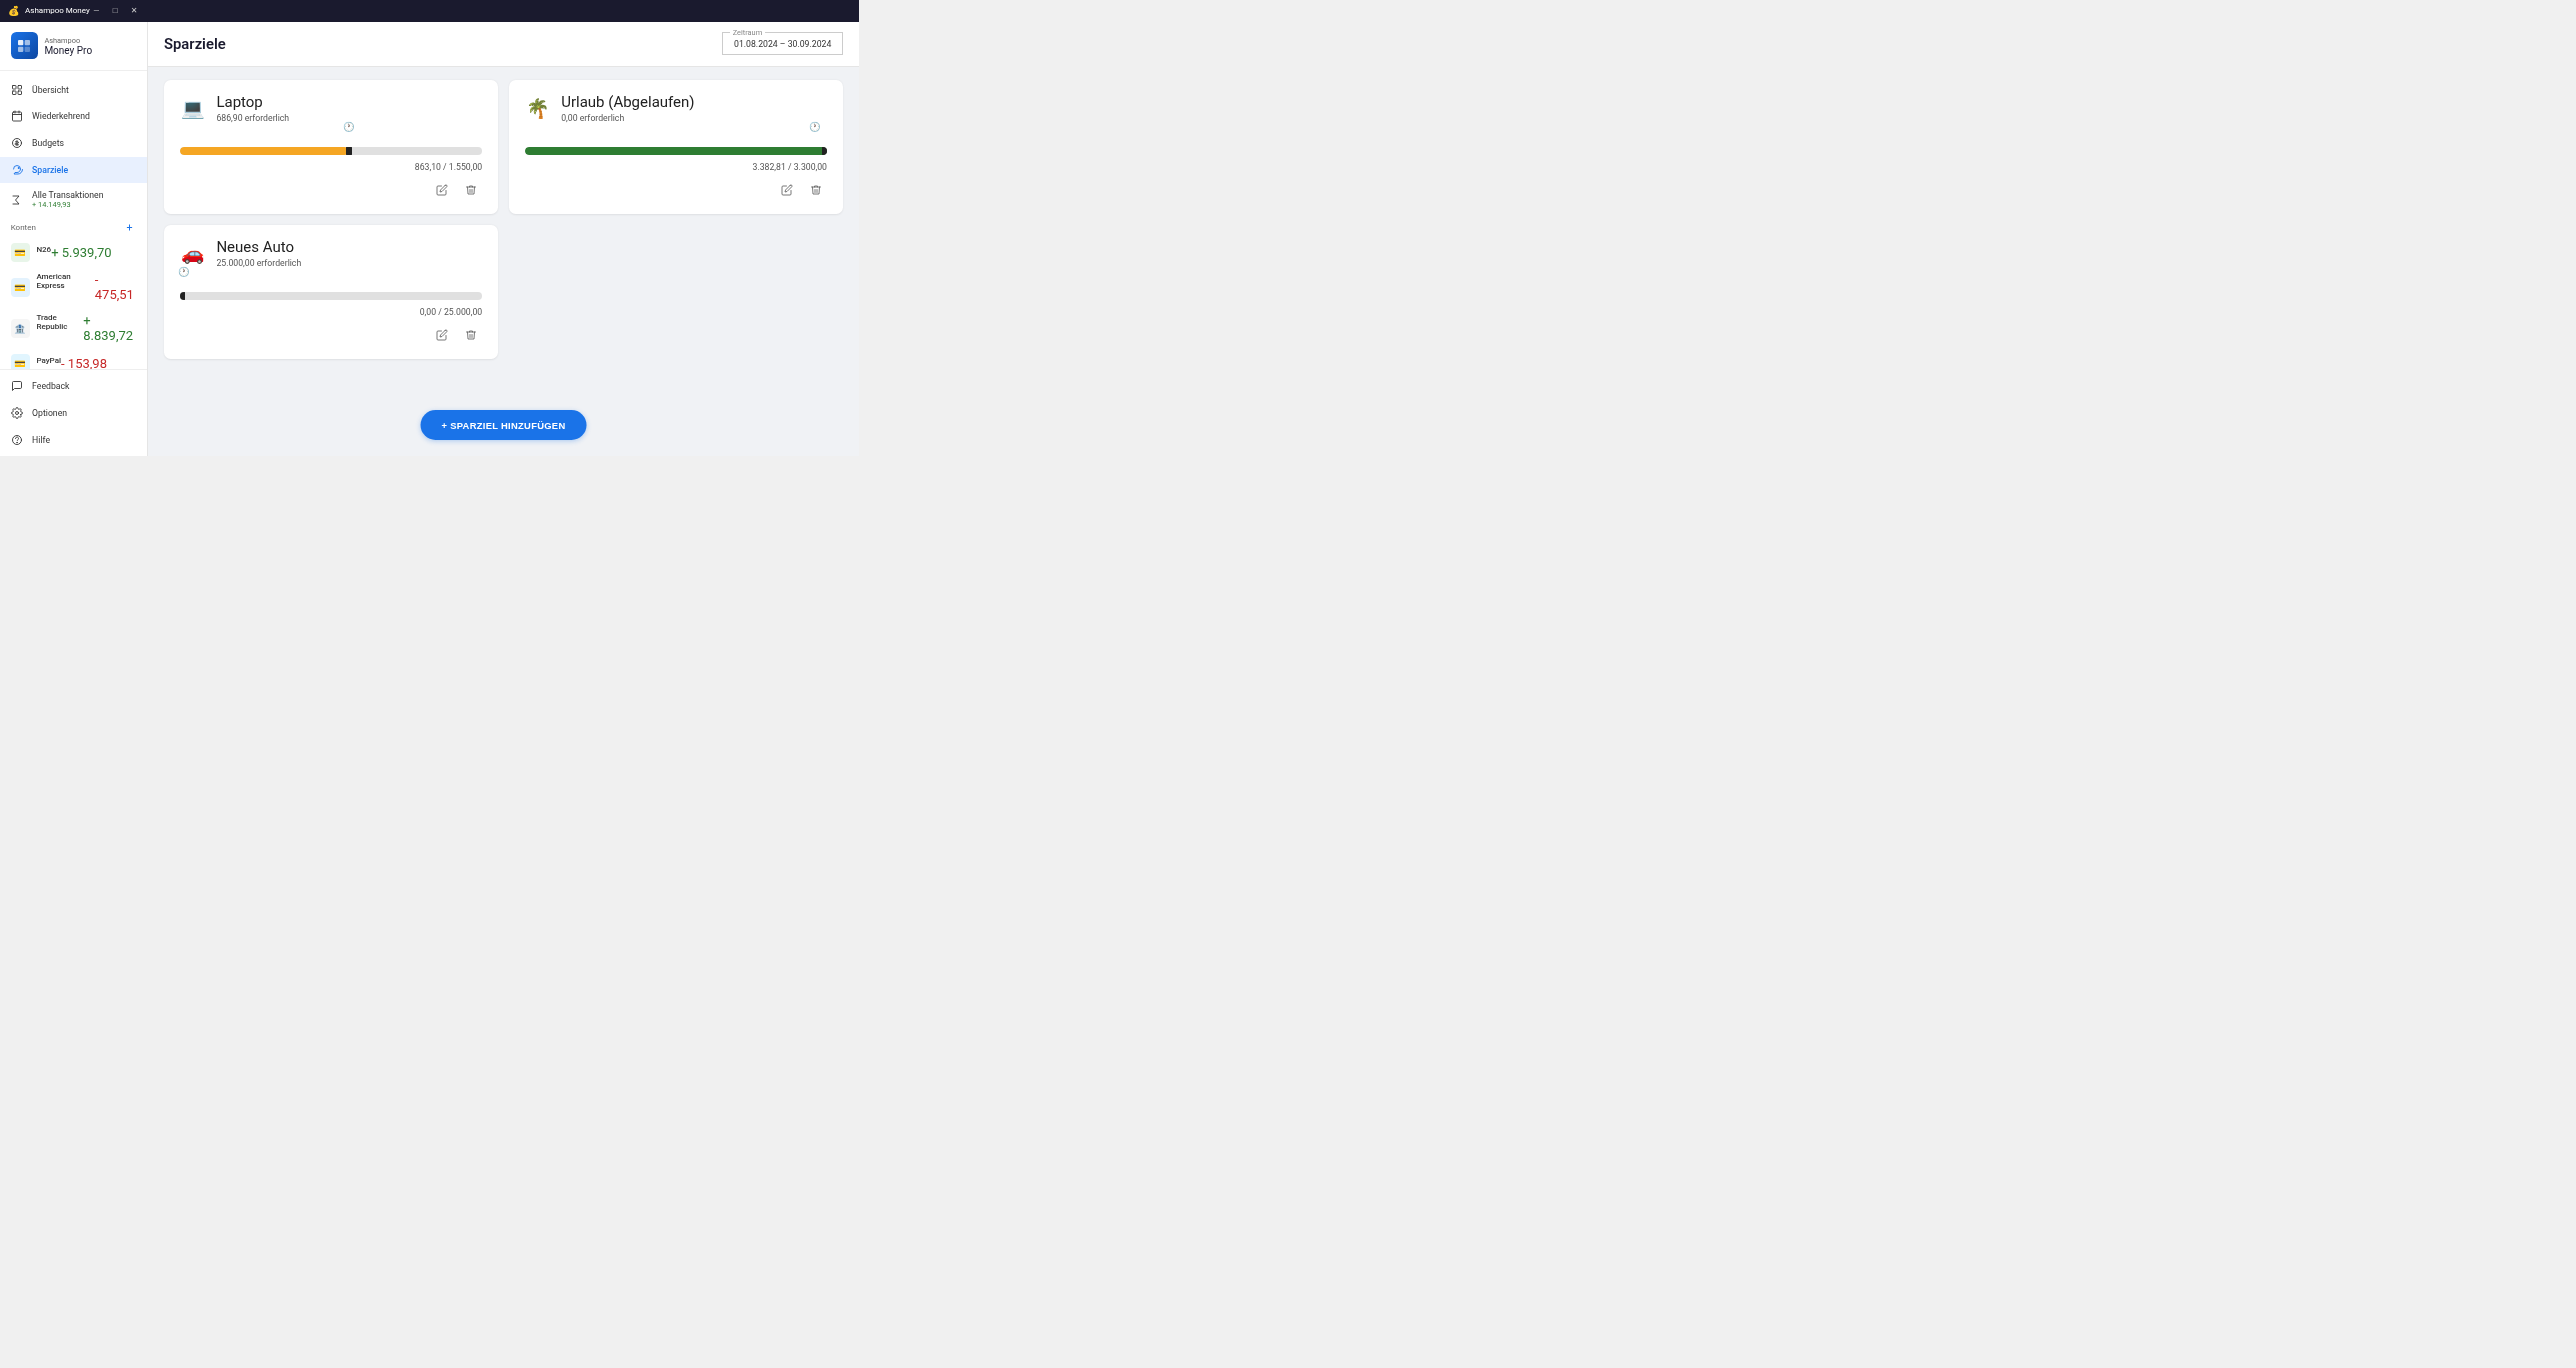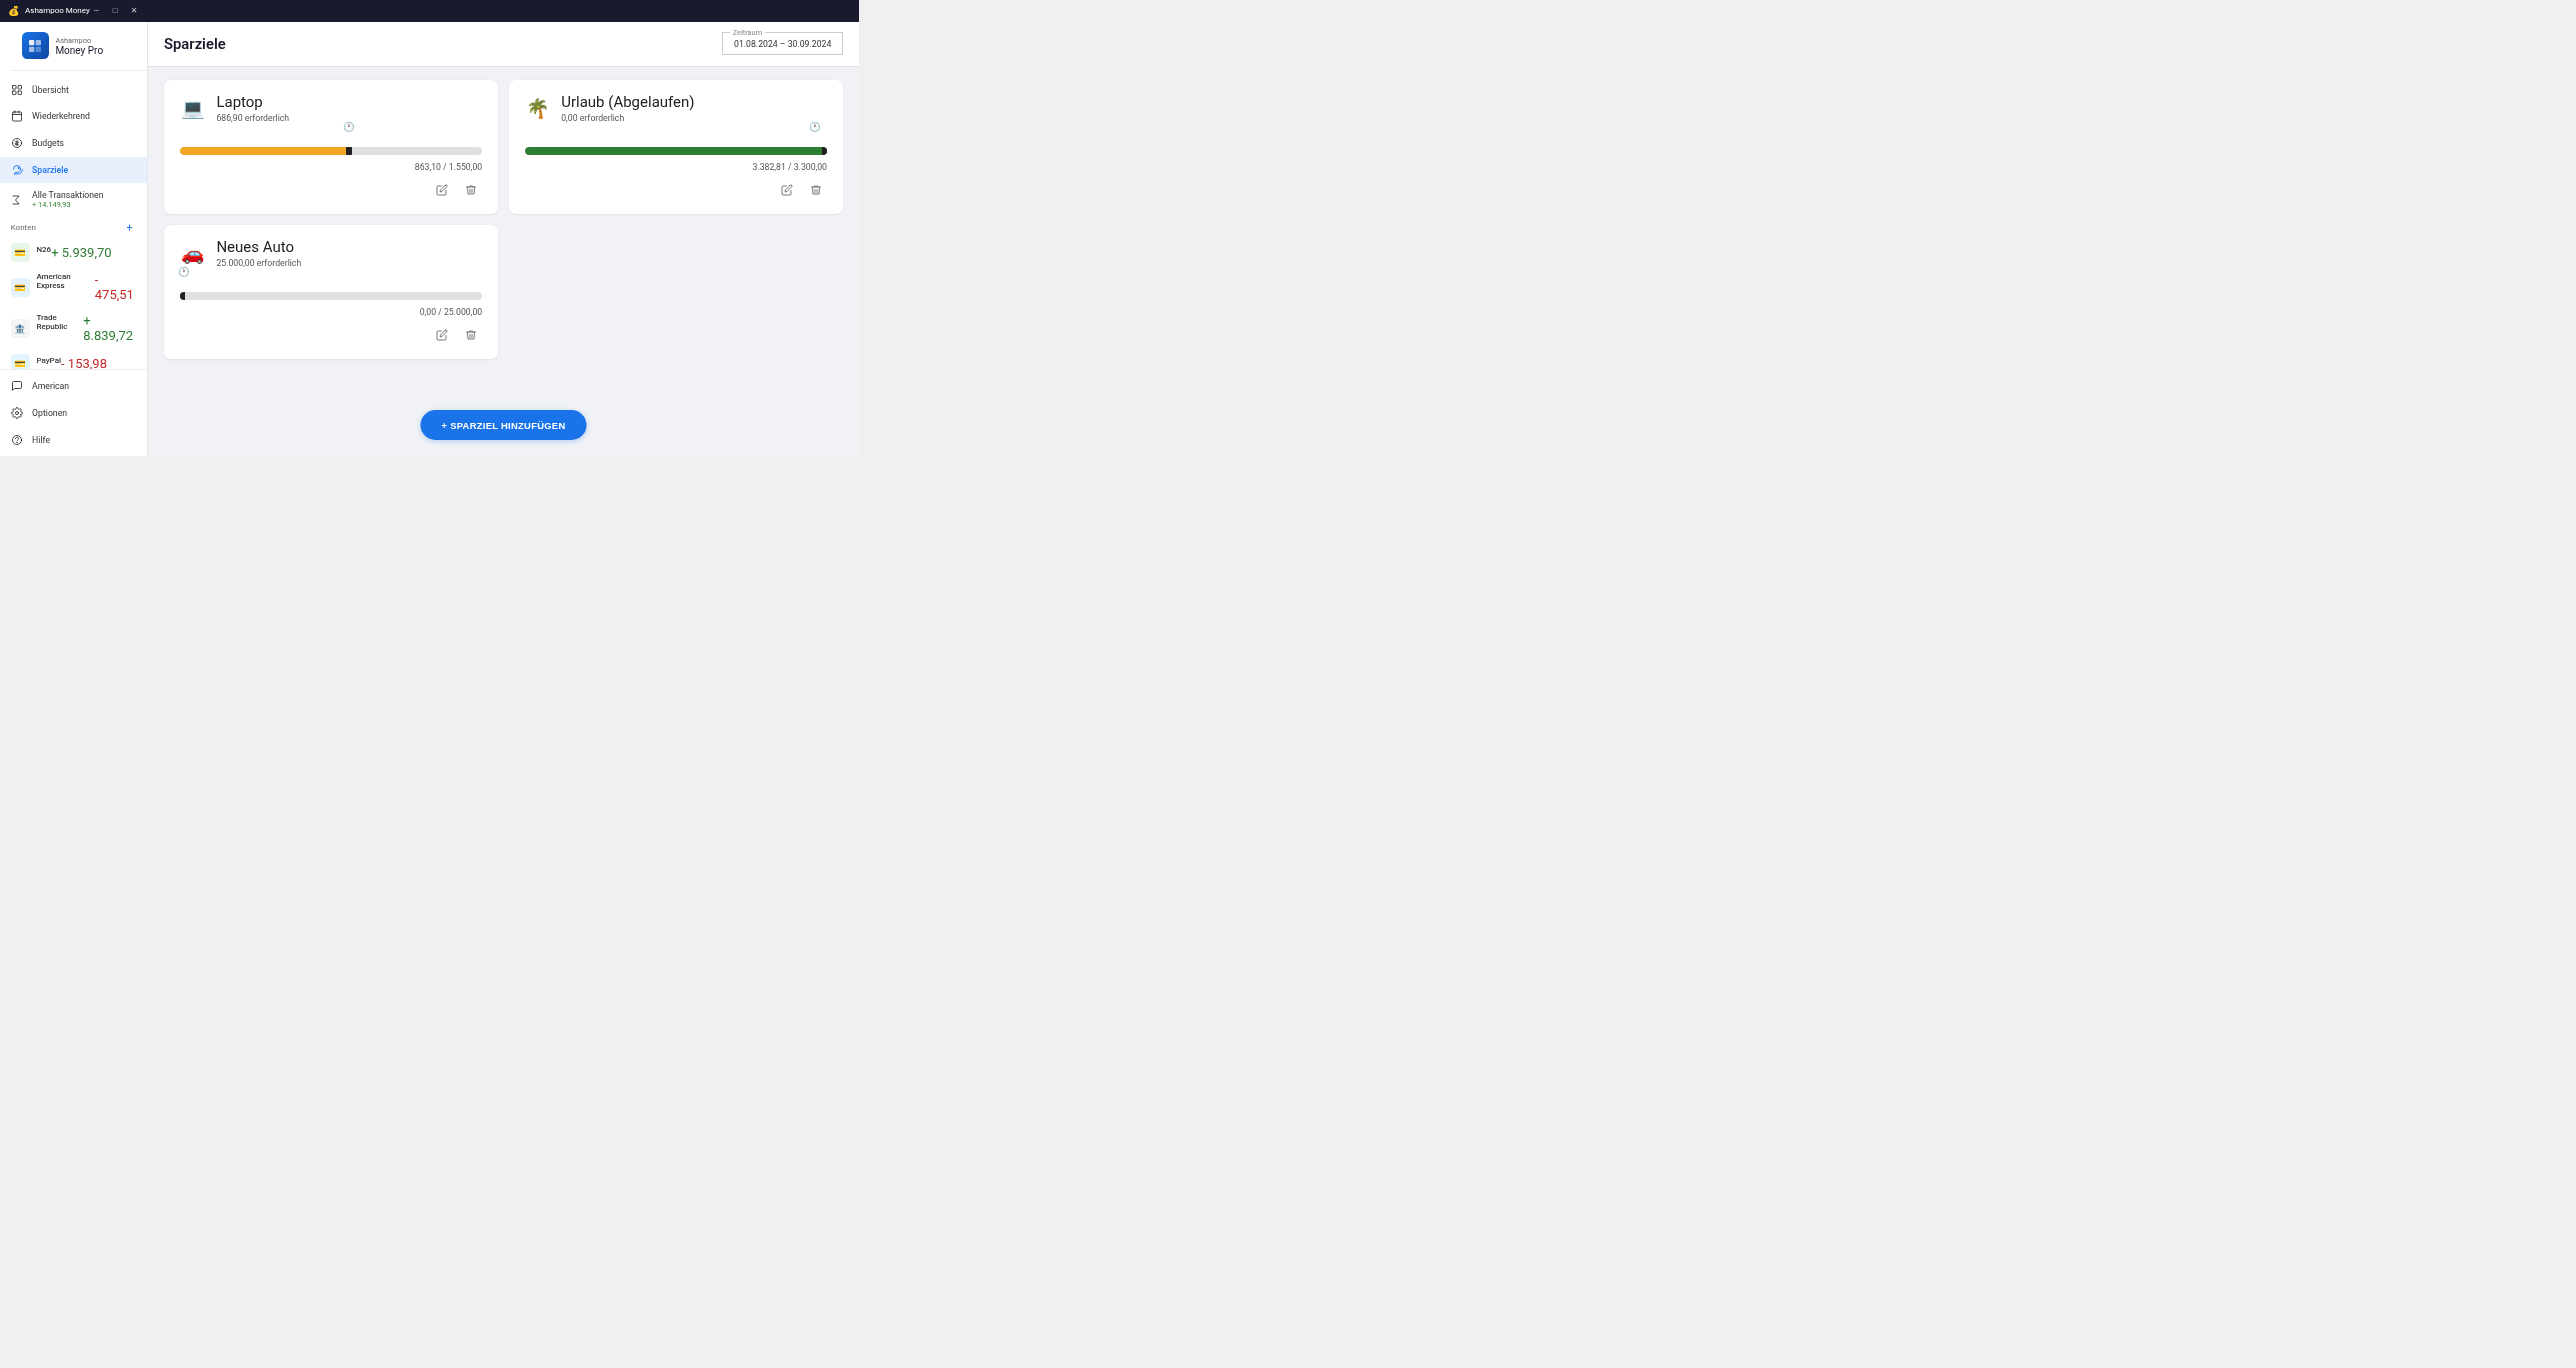--- a/index.html
+++ b/index.html
@@ -53,21 +53,20 @@
       flex-direction: column;
       border-right: 0.7px solid #e5e5e5;
       flex-shrink: 0;
     }
     .sidebar-logo {
       display: flex;
       align-items: center;
       padding: 10.7px 10.7px 10.7px 10.7px;
       gap: 6.7px;
       border-bottom: 0.7px solid #eee;
-      margin-left: 11px;
     }
     .logo-icon {
       width: 27px;
       height: 27px;
       background: linear-gradient(135deg, #1a73e8 0%, #0d47a1 100%);
       border-radius: 5.4px;
       display: flex;
       align-items: center;
       justify-content: center;
       font-size: 13.4px;
@@ -451,21 +450,21 @@
       </div>
     </nav>
 
     <div class="sidebar-bottom">
       <div class="nav-item">
         <div class="nav-icon">
           <svg class="icon-svg" viewBox="0 0 24 24">
             <path d="M21 15a2 2 0 0 1-2 2H7l-4 4V5a2 2 0 0 1 2-2h14a2 2 0 0 1 2 2z"></path>
           </svg>
         </div>
-        <span>American</span>
+        <span>Feedback</span>
       </div>
       <div class="nav-item">
         <div class="nav-icon">
           <svg class="icon-svg" viewBox="0 0 24 24">
             <circle cx="12" cy="12" r="3"></circle>
             <path d="M19.4 15a1.65 1.65 0 0 0 .33 1.82l.06.06a2 2 0 1 1-2.83 2.83l-.06-.06a1.65 1.65 0 0 0-1.82-.33 1.65 1.65 0 0 0-1 1.51V21a2 2 0 0 1-4 0v-.09A1.65 1.65 0 0 0 9 19.4a1.65 1.65 0 0 0-1.82.33l-.06.06a2 2 0 1 1-2.83-2.83l.06-.06A1.65 1.65 0 0 0 4.68 15a1.65 1.65 0 0 0-1.51-1H3a2 2 0 0 1 0-4h.09A1.65 1.65 0 0 0 4.6 9a1.65 1.65 0 0 0-.33-1.82l-.06-.06a2 2 0 1 1 2.83-2.83l.06.06A1.65 1.65 0 0 0 9 4.68a1.65 1.65 0 0 0 1-1.51V3a2 2 0 0 1 4 0v.09a1.65 1.65 0 0 0 1 1.51 1.65 1.65 0 0 0 1.82-.33l.06-.06a2 2 0 1 1 2.83 2.83l-.06.06A1.65 1.65 0 0 0 19.4 9a1.65 1.65 0 0 0 1.51 1H21a2 2 0 0 1 0 4h-.09a1.65 1.65 0 0 0-1.51 1z"></path>
           </svg>
         </div>
         <span>Optionen</span>
       </div>

